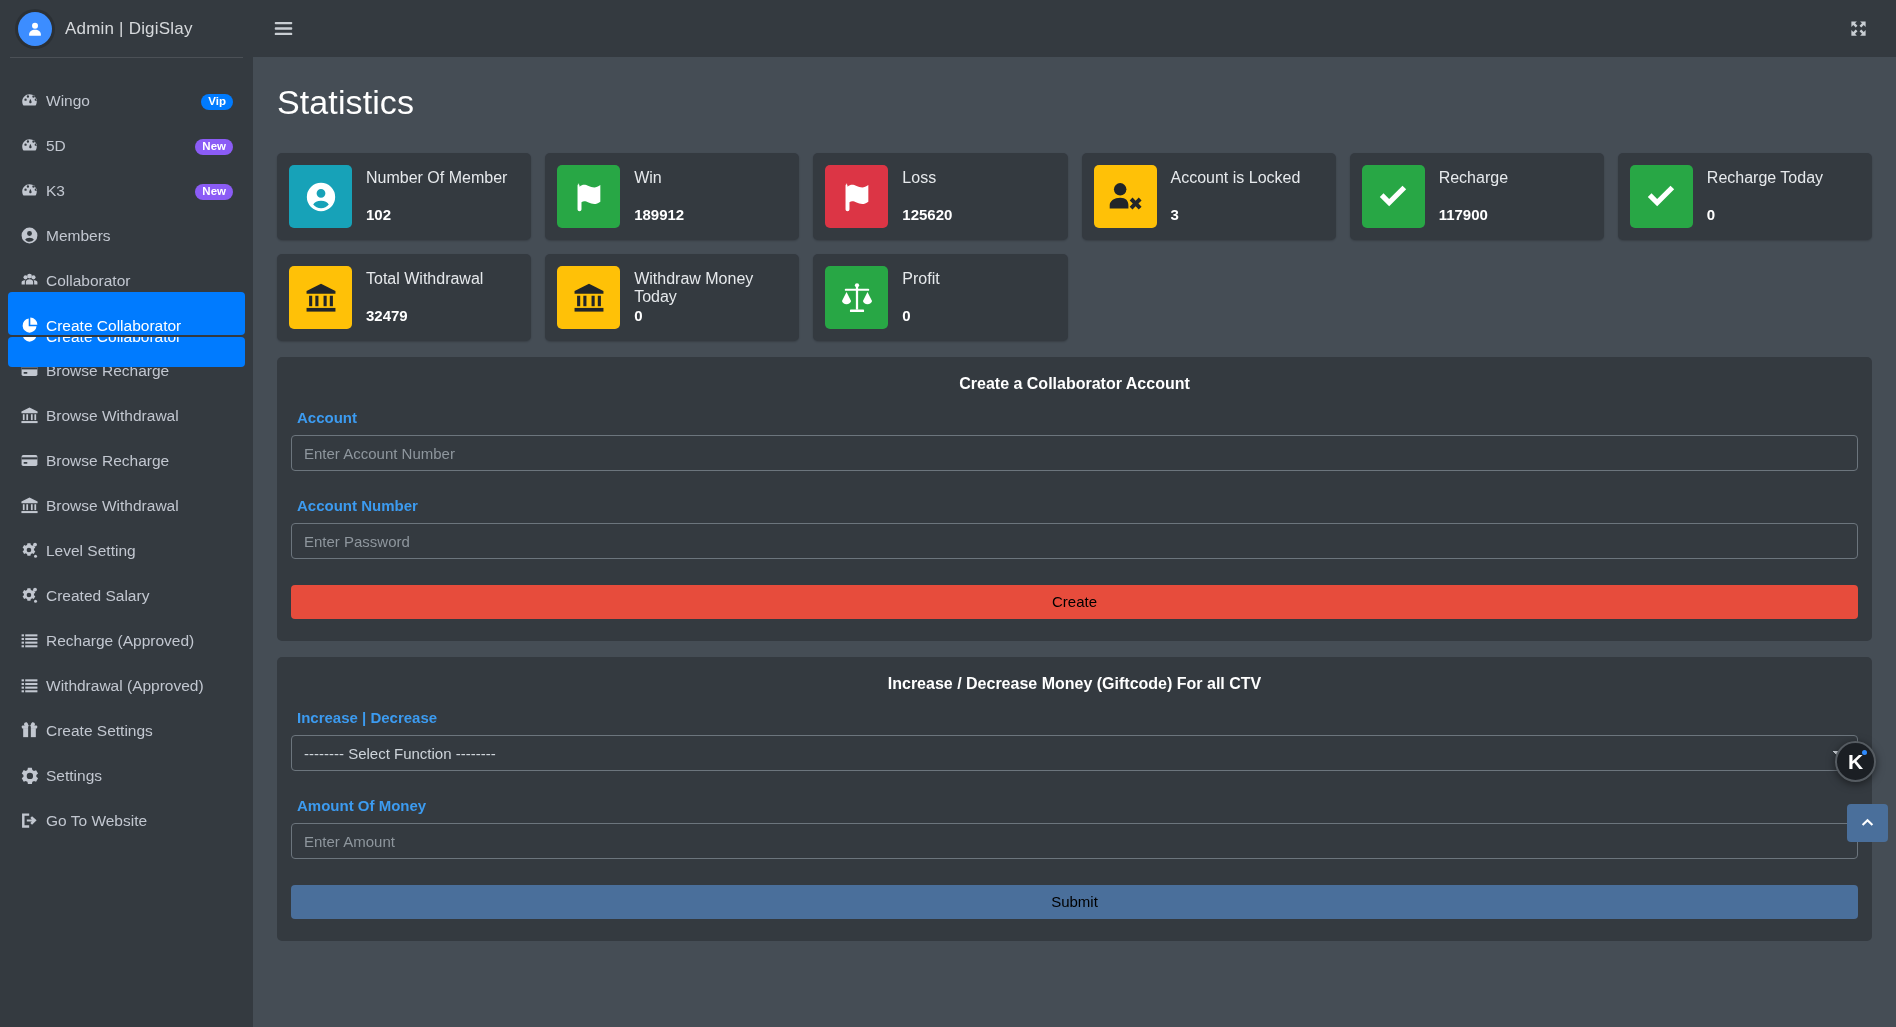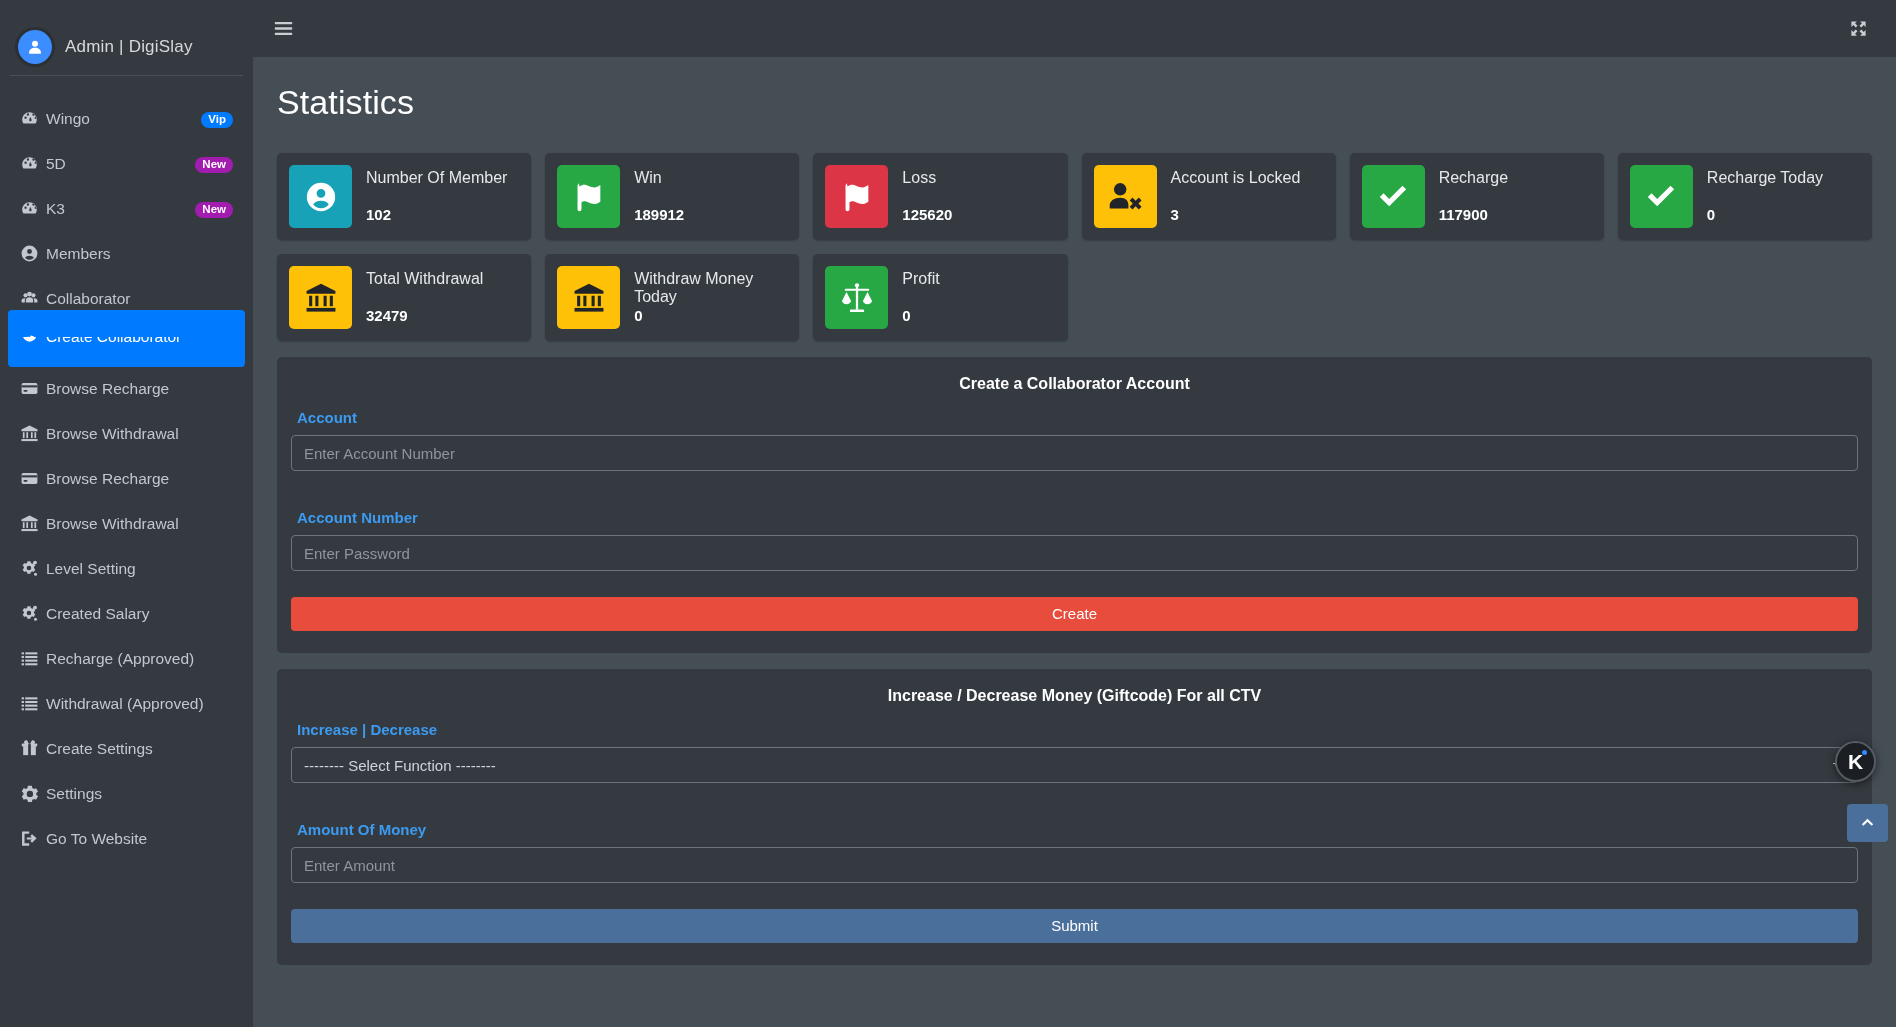--- a/index.html
+++ b/index.html
@@ -17,21 +17,20 @@
     background: #343a40;
     height: 1027px;
     position: relative;
     box-shadow: 0 0 12px rgba(0,0,0,.45);
     overflow: hidden;
   }
   .brand {
     display: flex; align-items: center; gap: 13px;
     padding: 14px 16px 14px 18px;
     height: 57px;
-    margin-top: 18px;
   }
   .brand-avatar {
     width: 34px; height: 34px; border-radius: 50%;
     background: #3c8dff;
     display: flex; align-items: center; justify-content: center;
     box-shadow: 0 0 0 3px #2b3035;
     flex: 0 0 34px;
   }
   .brand-avatar svg { width: 20px; height: 20px; fill: #fff; }
   .brand-title {
@@ -58,21 +57,21 @@
   .nav-item .ni-icon svg { width: 19px; height: 19px; fill: currentColor; }
   .nav-item .ni-label { flex: 1 1 auto; }
   .nav-item.active { background: #007bff; color: #fff; }
   .nav-item.active .ni-icon { color: #fff; }
   .badge {
     font-size: 11.5px; font-weight: bold; color: #fff;
     border-radius: 10px; padding: 2.5px 7px; line-height: 1;
     margin-left: auto;
   }
   .badge.vip { background: #007bff; }
-  .badge.new { background: #a21caf; }
+  .badge.new { background: #8b5cf6; }
 
   
   .ghost-block {
     position: absolute;
     left: 8px; width: 237px;
     top: 337px; height: 30px;
     background: #007bff; border-radius: 4px;
     overflow: hidden; z-index: 5;
     pointer-events: none;
   }
@@ -134,21 +133,21 @@
     margin: 16px 24px 0 24px;
     padding: 18px 6px 22px 6px;
   }
   .panel-title {
     color: #fff; font-size: 16px; font-weight: bold; text-align: center;
     margin-bottom: 16px;
   }
   .field { padding: 0 8px; }
   .field-label {
     color: #3c9bf0; font-size: 15px; font-weight: bold;
-    margin: 12px 0 9px 6px;
+    margin: 0 0 9px 6px;
   }
   .field-input, .field-select {
     width: 100%; height: 36px;
     background: transparent;
     border: 1px solid #6c757d;
     border-radius: 4px;
     color: #ced4da;
     font-size: 15px;
     padding: 0 12px;
     font-family: "Liberation Sans", sans-serif;
@@ -163,21 +162,21 @@
     background-size: 6px 6px, 6px 6px;
     background-repeat: no-repeat;
     padding-left: 12px;
   }
   .field-gap { height: 26px; }
   .btn {
     display: block; width: calc(100% - 16px);
     margin: 26px 8px 0 8px;
     height: 34px; line-height: 34px;
     border: none; border-radius: 4px;
-    font-size: 15px; color: #ffffff; text-align: center;
+    font-size: 15px; color: #000000; text-align: center;
     cursor: pointer;
     font-family: "Liberation Sans", sans-serif;
   }
   .btn-create { background: #e74c3c; }
   .btn-submit { background: #4a6f9b; }
 
   
   .kbadge {
     position: absolute; right: 20px; bottom: 245px;
     width: 41px; height: 41px; border-radius: 50%;

